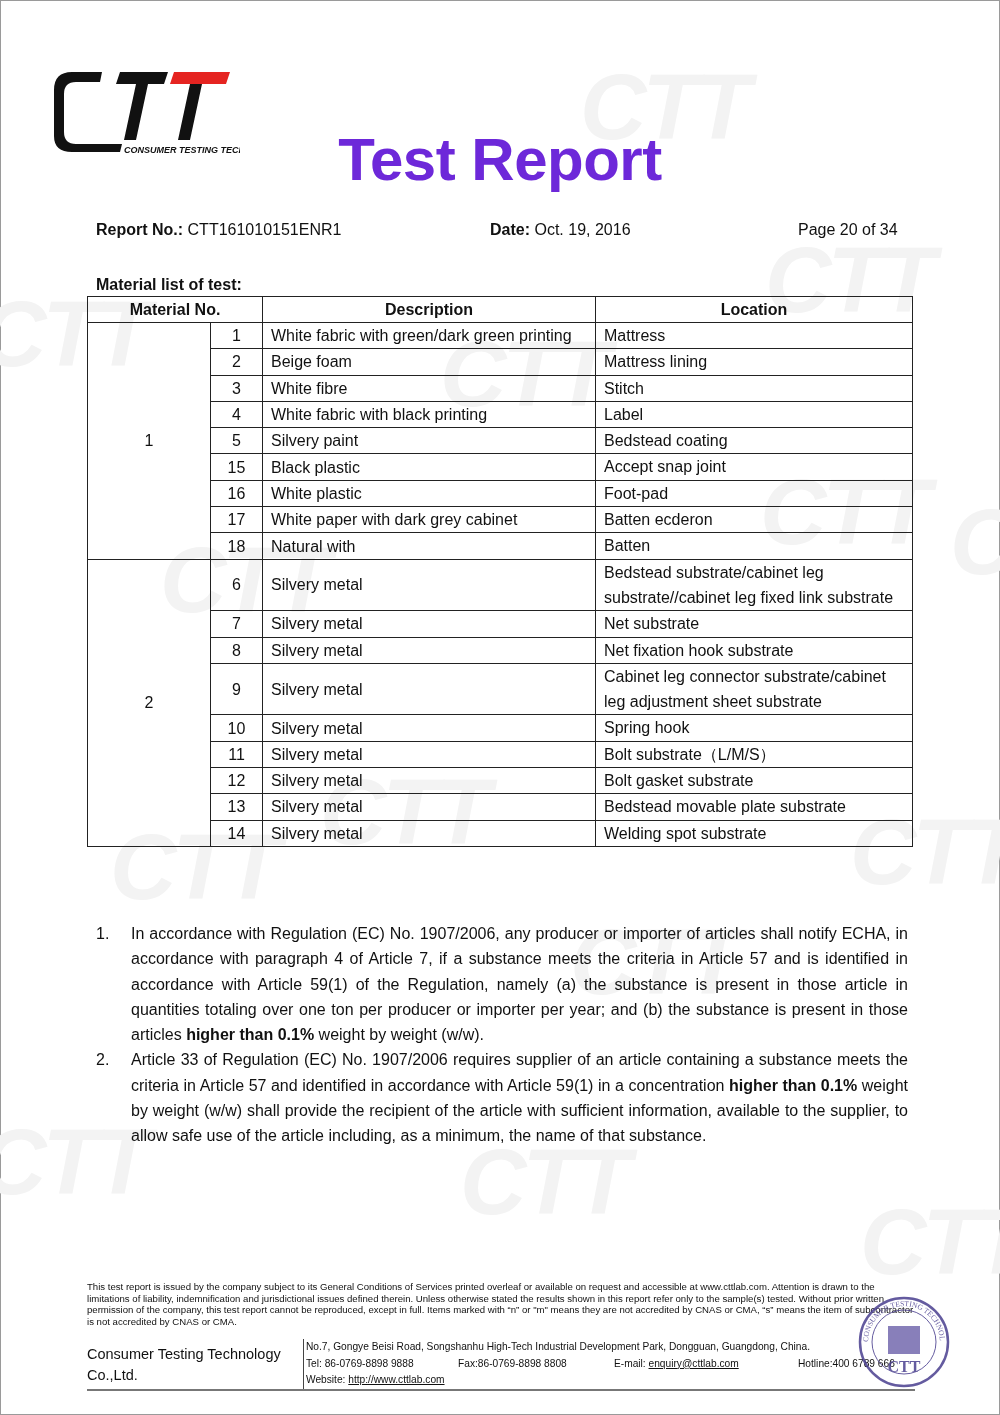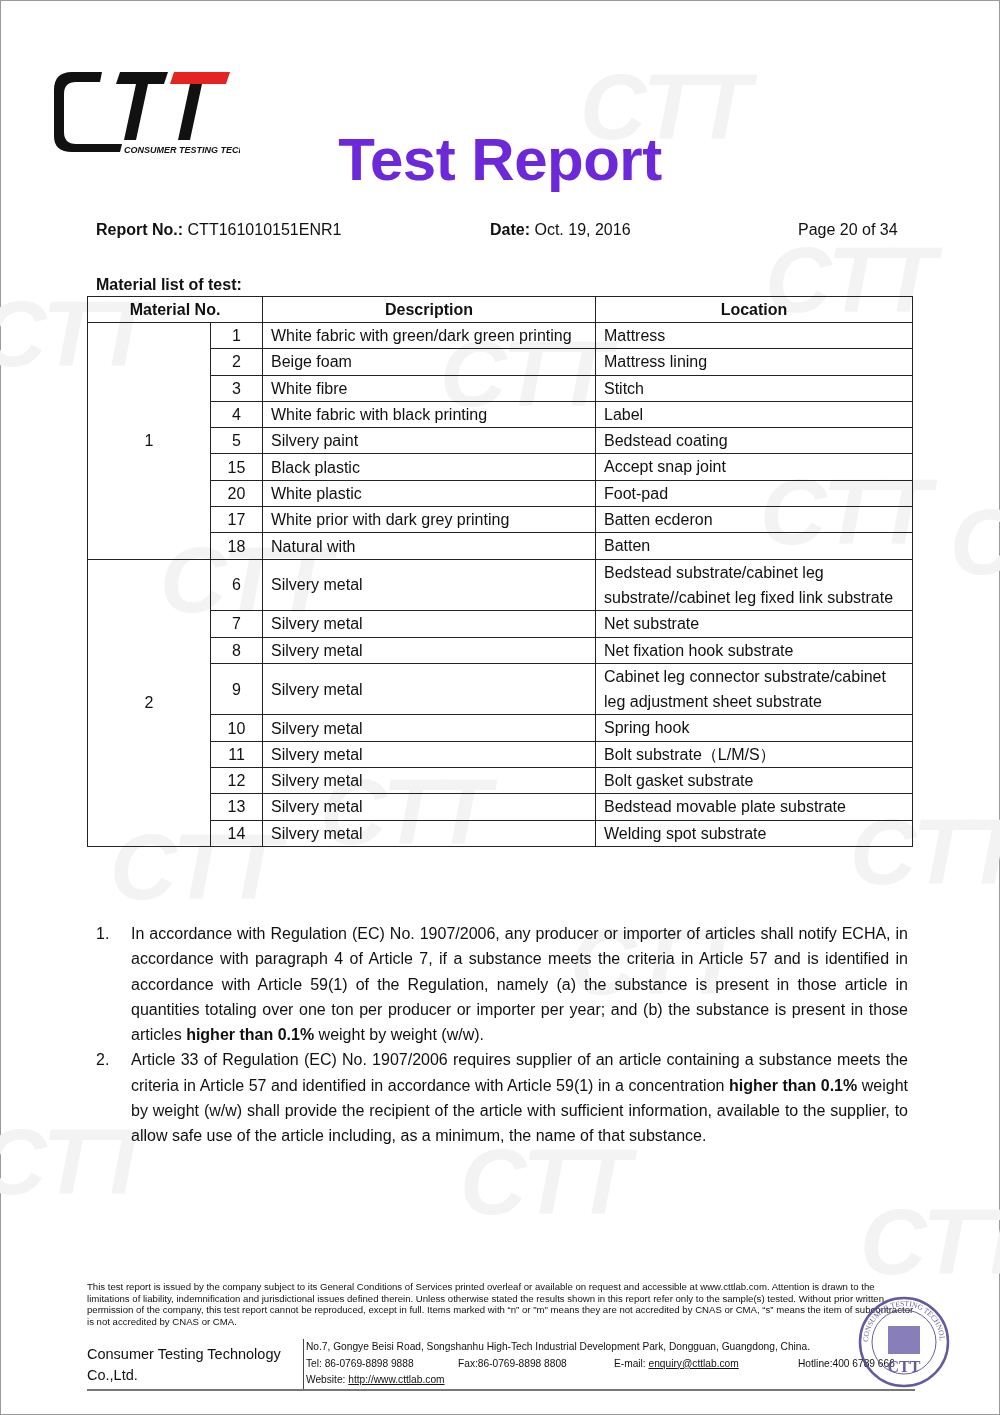--- a/index.html
+++ b/index.html
@@ -120,27 +120,27 @@
         <td class="num">5</td>
         <td>Silvery paint</td>
         <td class="loc-multi">Bedstead coating</td>
       </tr>
       <tr>
         <td class="num">15</td>
         <td>Black plastic</td>
         <td class="loc-multi">Accept snap joint</td>
       </tr>
       <tr>
-        <td class="num">20</td>
+        <td class="num">16</td>
         <td>White plastic</td>
         <td class="loc-multi">Foot-pad</td>
       </tr>
       <tr>
         <td class="num">17</td>
-        <td>White prior with dark grey printing</td>
+        <td>White paper with dark grey cabinet</td>
         <td class="loc-multi">Batten ecderon</td>
       </tr>
       <tr>
         <td class="num">18</td>
         <td>Natural with</td>
         <td class="loc-multi">Batten</td>
       </tr>
       <tr>
         <td class="num" rowspan="9">2</td>
         <td class="num">6</td>

